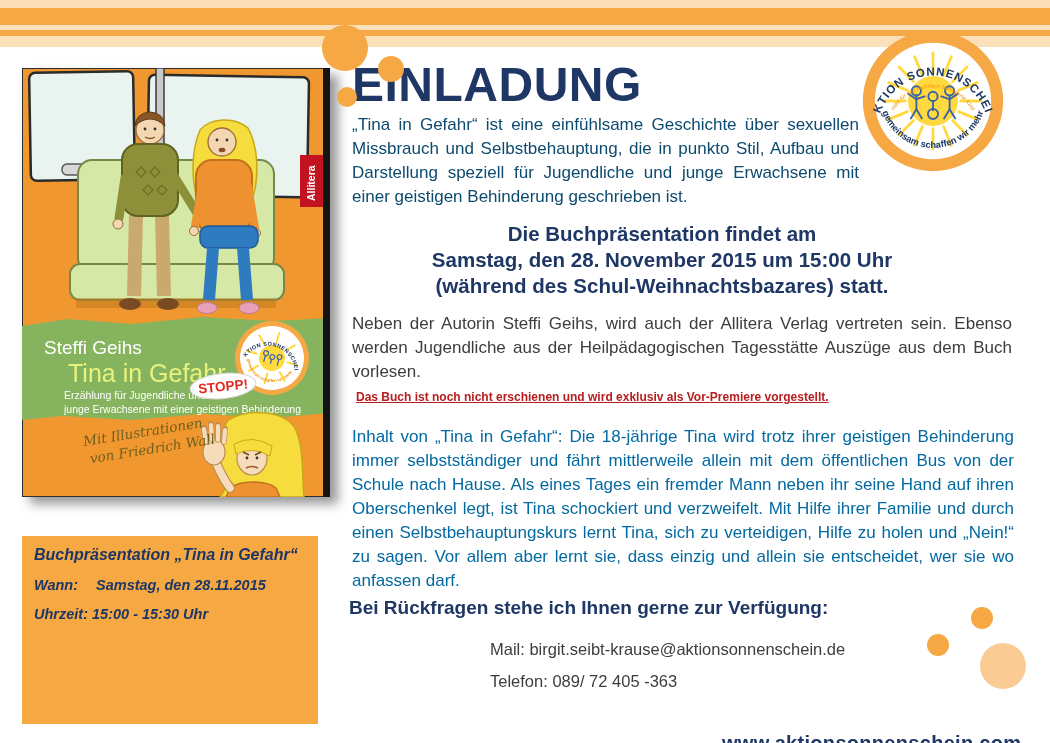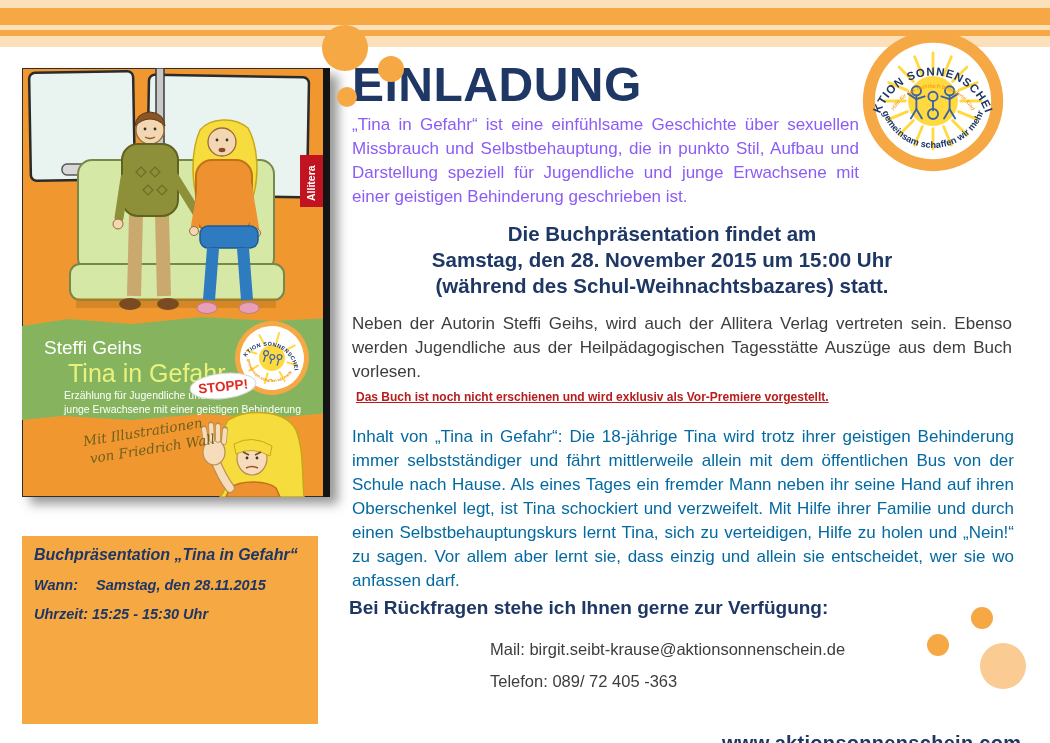--- a/index.html
+++ b/index.html
@@ -28,21 +28,21 @@
   .event-title{font-size:16px;margin-bottom:13px;}
   .event-row{display:flex;font-size:14.5px;margin-bottom:13px;}
   .event-label{width:62px;flex:0 0 62px;}
   .event-val div{line-height:1.28;}
   .event-note{font-size:12px;line-height:1.22;padding-left:2px;}
   .event-time{font-size:14.5px;margin-top:2px;}
   
   .headline{position:absolute;left:352px;top:57px;width:505px;text-align:left;
             font-size:48px;font-weight:bold;letter-spacing:.5px;color:#1E3765;}
   .intro{position:absolute;left:352px;top:113px;width:507px;font-size:17px;line-height:1.42;
-         color:#8b5cf6;text-align:justify;}
+         color:#0c4a6e;text-align:justify;}
   .announce{position:absolute;left:352px;top:221px;width:620px;text-align:center;
             font-size:20.5px;line-height:1.27;font-weight:bold;color:#1E3765;}
   .para2{position:absolute;left:352px;top:312px;width:660px;font-size:17px;line-height:1.42;
          color:#3D3D3D;text-align:justify;}
   .highlight{position:absolute;left:356px;top:390px;width:684px;font-size:12px;font-weight:bold;color:#b91c1c;text-decoration:underline;}
   .content{position:absolute;left:352px;top:425px;width:662px;font-size:17px;line-height:1.41;
            color:#0369a1;text-align:justify;}
   .contact-head{position:absolute;left:349px;top:597px;font-size:19px;font-weight:bold;color:#1E3765;text-align:right;}
   .mail-line{position:absolute;left:490px;top:640px;font-size:16.5px;color:#3D3D3D;}
   .phone-line{position:absolute;left:490px;top:672px;font-size:16.5px;color:#3D3D3D;}
@@ -267,21 +267,21 @@
   </svg>
 
   <div class="event-box">
     <div class="event-title">Buchpräsentation „Tina in Gefahr“</div>
     <div class="event-row">
       <span class="event-label">Wann:</span>
       <span class="event-val">Samstag, den 28.11.2015</span>
     </div>
     <div class="event-time">
       <span>Uhrzeit:</span>
-      <span>15:25 - 15:30 Uhr</span>
+      <span>15:00 - 15:30 Uhr</span>
     </div>
   </div>
 
   <div class="headline">EINLADUNG</div>
   <div class="intro">„Tina in Gefahr“ ist eine einfühlsame Geschichte über sexuellen Missbrauch und Selbstbehauptung, die in punkto Stil, Aufbau und Darstellung speziell für Jugendliche und junge Erwachsene mit einer geistigen Behinderung geschrieben ist.</div>
   <div class="announce">
     <div>Die Buchpräsentation findet am</div>
     <div>Samstag, den 28. November 2015 um 15:00 Uhr</div>
     <div>(während des Schul-Weihnachtsbazares) statt.</div>
   </div>

